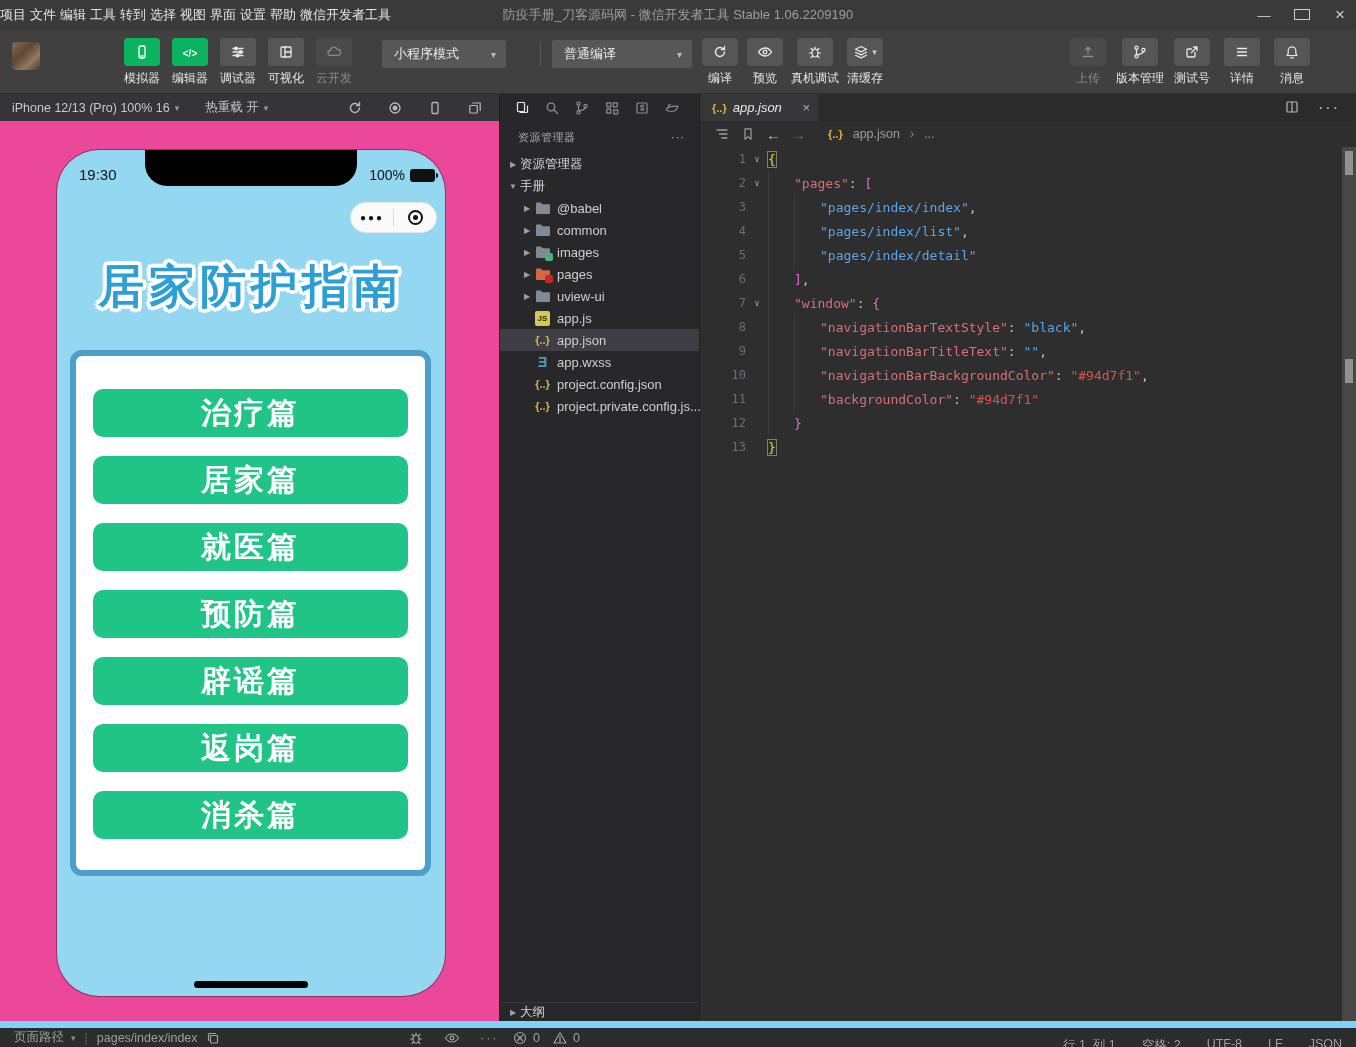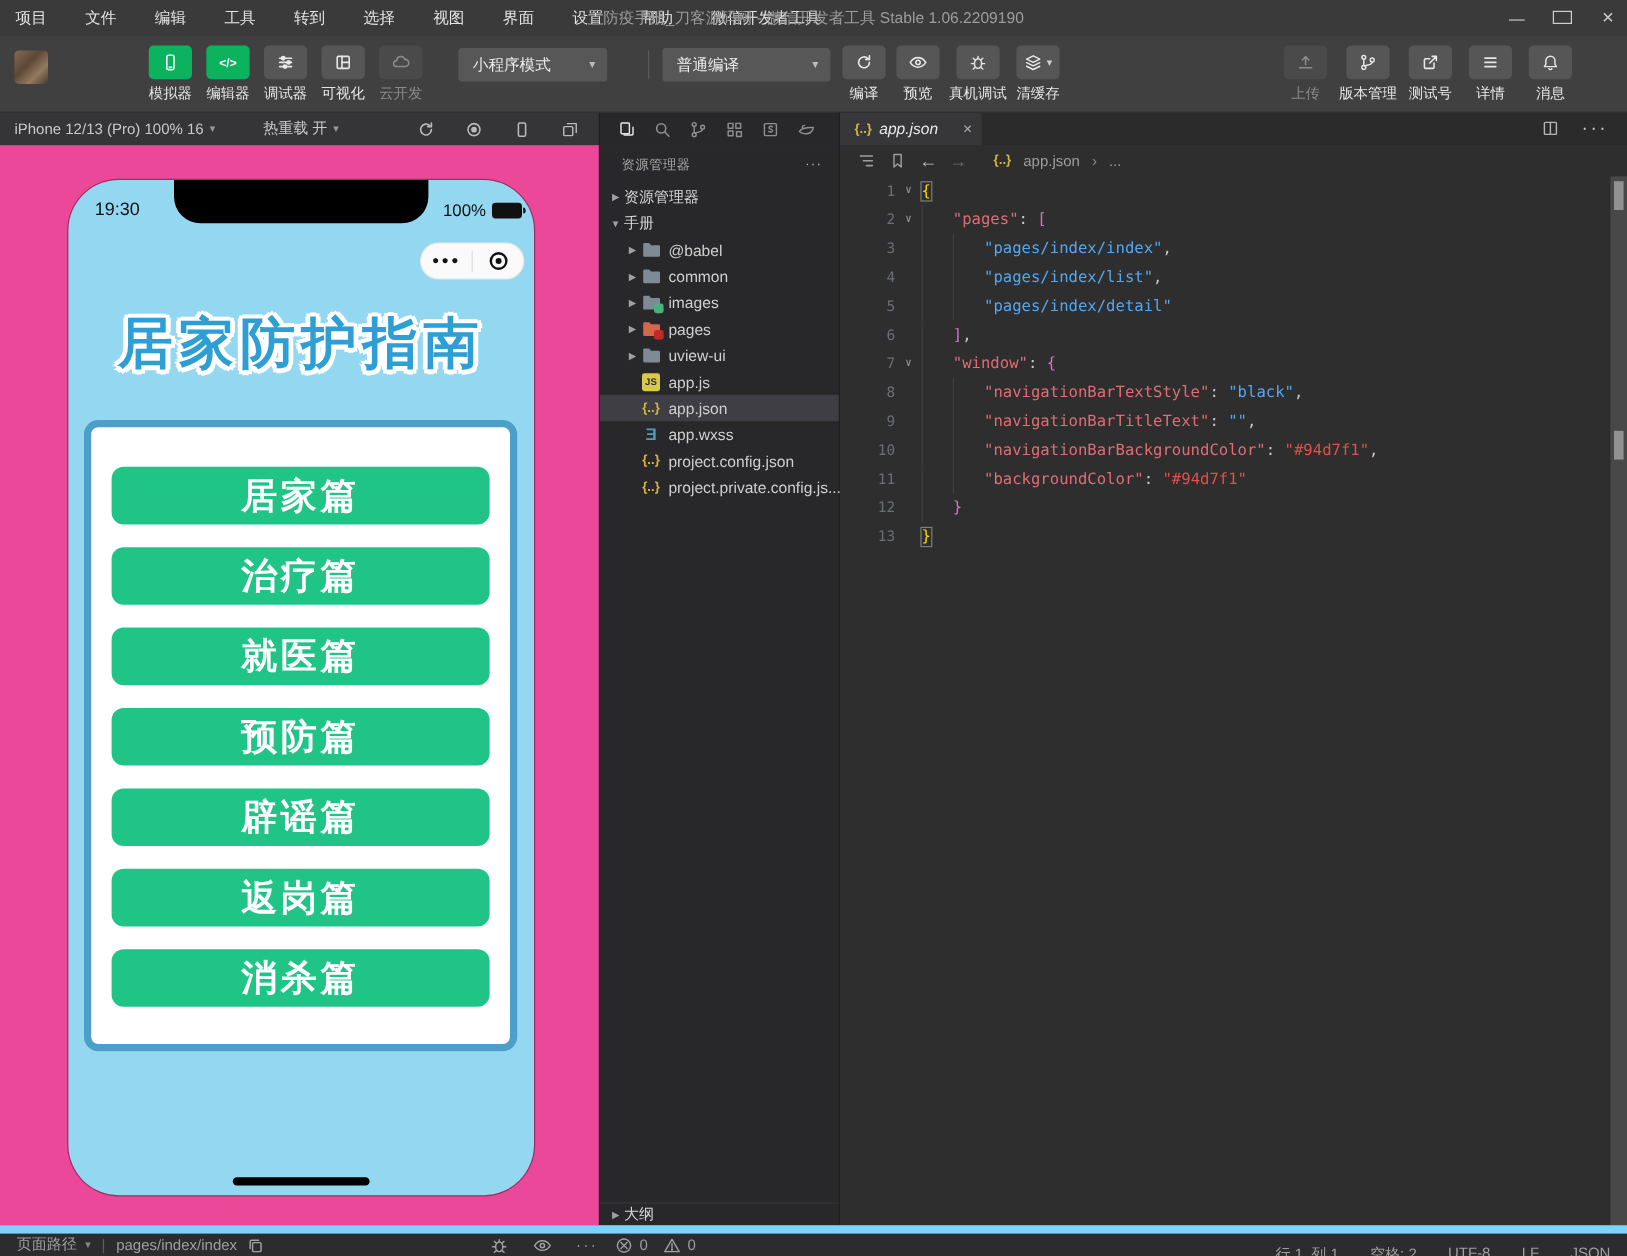--- a/index.html
+++ b/index.html
@@ -2,21 +2,21 @@
 <html><head>
 <meta charset="utf-8">
 <style>
   * { margin:0; padding:0; box-sizing:border-box; }
   html,body { width:1356px; height:1047px; overflow:hidden; background:#333;
     font-family:"Liberation Sans","DejaVu Sans",sans-serif; -webkit-font-smoothing:antialiased; }
   #app { position:relative; width:1356px; height:1047px; background:#3a3a3c; }
 
   
   #titlebar { position:absolute; left:0; top:0; width:1356px; height:30px; background:#3a3a3a; display:flex; align-items:center; }
-  #menubar { display:flex; gap:32px; padding-left:13px; font-size:13px; color:#e4e4e4; }
+  #menubar { display:flex; gap:4px; font-size:13px; color:#e4e4e4; }
   #menubar .menu-item { cursor:default; white-space:nowrap; }
   #win-title { position:absolute; left:0; right:0; text-align:center; font-size:13px; color:#9d9d9d; pointer-events:none; }
   #win-controls { position:absolute; right:8px; top:0; height:30px; display:flex; align-items:center; gap:22px; color:#cfcfcf; }
   #win-controls span { width:16px; text-align:center; font-size:13px; }
   .max-box { display:inline-block; width:11px; height:11px; border:1.5px solid #cfcfcf; }
 
   
   #toolbar { position:absolute; left:0; top:30px; width:1356px; height:64px; background:#404040; border-bottom:1px solid #2e2e2e; }
   #avatar { position:absolute; left:12px; top:12px; width:28px; height:28px; border-radius:4px;
     background:linear-gradient(135deg,#8a6a52 0%,#5d4736 40%,#937a60 70%,#4a3a2c 100%); }
@@ -37,21 +37,21 @@
   #compile-group .tb-item { width:auto; min-width:38px; }
   #right-group { position:absolute; right:42px; top:8px; display:flex; gap:6px; }
   #right-group .tb-item { width:auto; min-width:44px; }
   .ibox .caret-in { font-size:9px; color:#cfcfcf; margin-left:3px; }
   .icon16 svg { display:block; }
 
   
   #simbar { position:absolute; left:0; top:94px; width:500px; height:27px; background:#353538; display:flex; align-items:center; font-size:12.5px; color:#c9c9c9; border-right:1px solid #1f1f1f; }
   #simbar .dev { padding-left:12px; white-space:nowrap; }
   #simbar .caret { font-size:9px; color:#9a9a9a; margin-left:5px; }
-  #simbar .hot { margin-left:40px; white-space:nowrap; }
+  #simbar .hot { margin-left:26px; white-space:nowrap; }
   #simbar-icons { margin-left:auto; display:flex; gap:24px; padding-right:16px; color:#b9b9b9; }
   #activity { position:absolute; left:500px; top:94px; width:200px; height:27px; background:#28282a; display:flex; align-items:center; gap:14px; padding-left:14px; color:#8f8f8f; border-right:1px solid #1f1f1f; }
   #tabbar { position:absolute; left:700px; top:94px; width:656px; height:27px; background:#2b2b2b; display:flex; align-items:center; }
   #tab-active { width:118px; height:27px; background:#373739; display:flex; align-items:center; padding:0 8px 0 12px; gap:6px; }
   #tab-active .tname { font-size:13px; font-style:italic; color:#e8e8e8; }
   #tab-active .tclose { margin-left:auto; color:#b0b0b0; font-size:13px; }
   #tabbar-right { margin-left:auto; display:flex; gap:18px; padding-right:16px; color:#b5b5b5; }
   .json-glyph { color:#d8b643; font-size:11px; font-weight:bold; letter-spacing:0; white-space:nowrap; }
 
   
@@ -430,22 +430,22 @@
         <span class="dots">●●●</span>
         <span class="cap-div"></span>
         <span class="target">
           <span class="target-ring">
               <span class="target-dot"></span>
             </span>
         </span>
       </div>
       <div id="app-title">居家防护指南</div>
       <div id="menu-card">
+          <div class="menu-btn" style="background: rgb(33, 196, 135);">治疗篇</div>
           <div class="menu-btn" style="background: rgb(33, 196, 135);">居家篇</div>
-          <div class="menu-btn" style="background: rgb(33, 196, 135);">治疗篇</div>
           <div class="menu-btn" style="background: rgb(33, 196, 135);">就医篇</div>
           <div class="menu-btn" style="background: rgb(33, 196, 135);">预防篇</div>
           <div class="menu-btn" style="background: rgb(33, 196, 135);">辟谣篇</div>
           <div class="menu-btn" style="background: rgb(33, 196, 135);">返岗篇</div>
           <div class="menu-btn" style="background: rgb(33, 196, 135);">消杀篇</div>
         </div>
       <div id="home-bar"></div>
     </div>
   </div>
 

